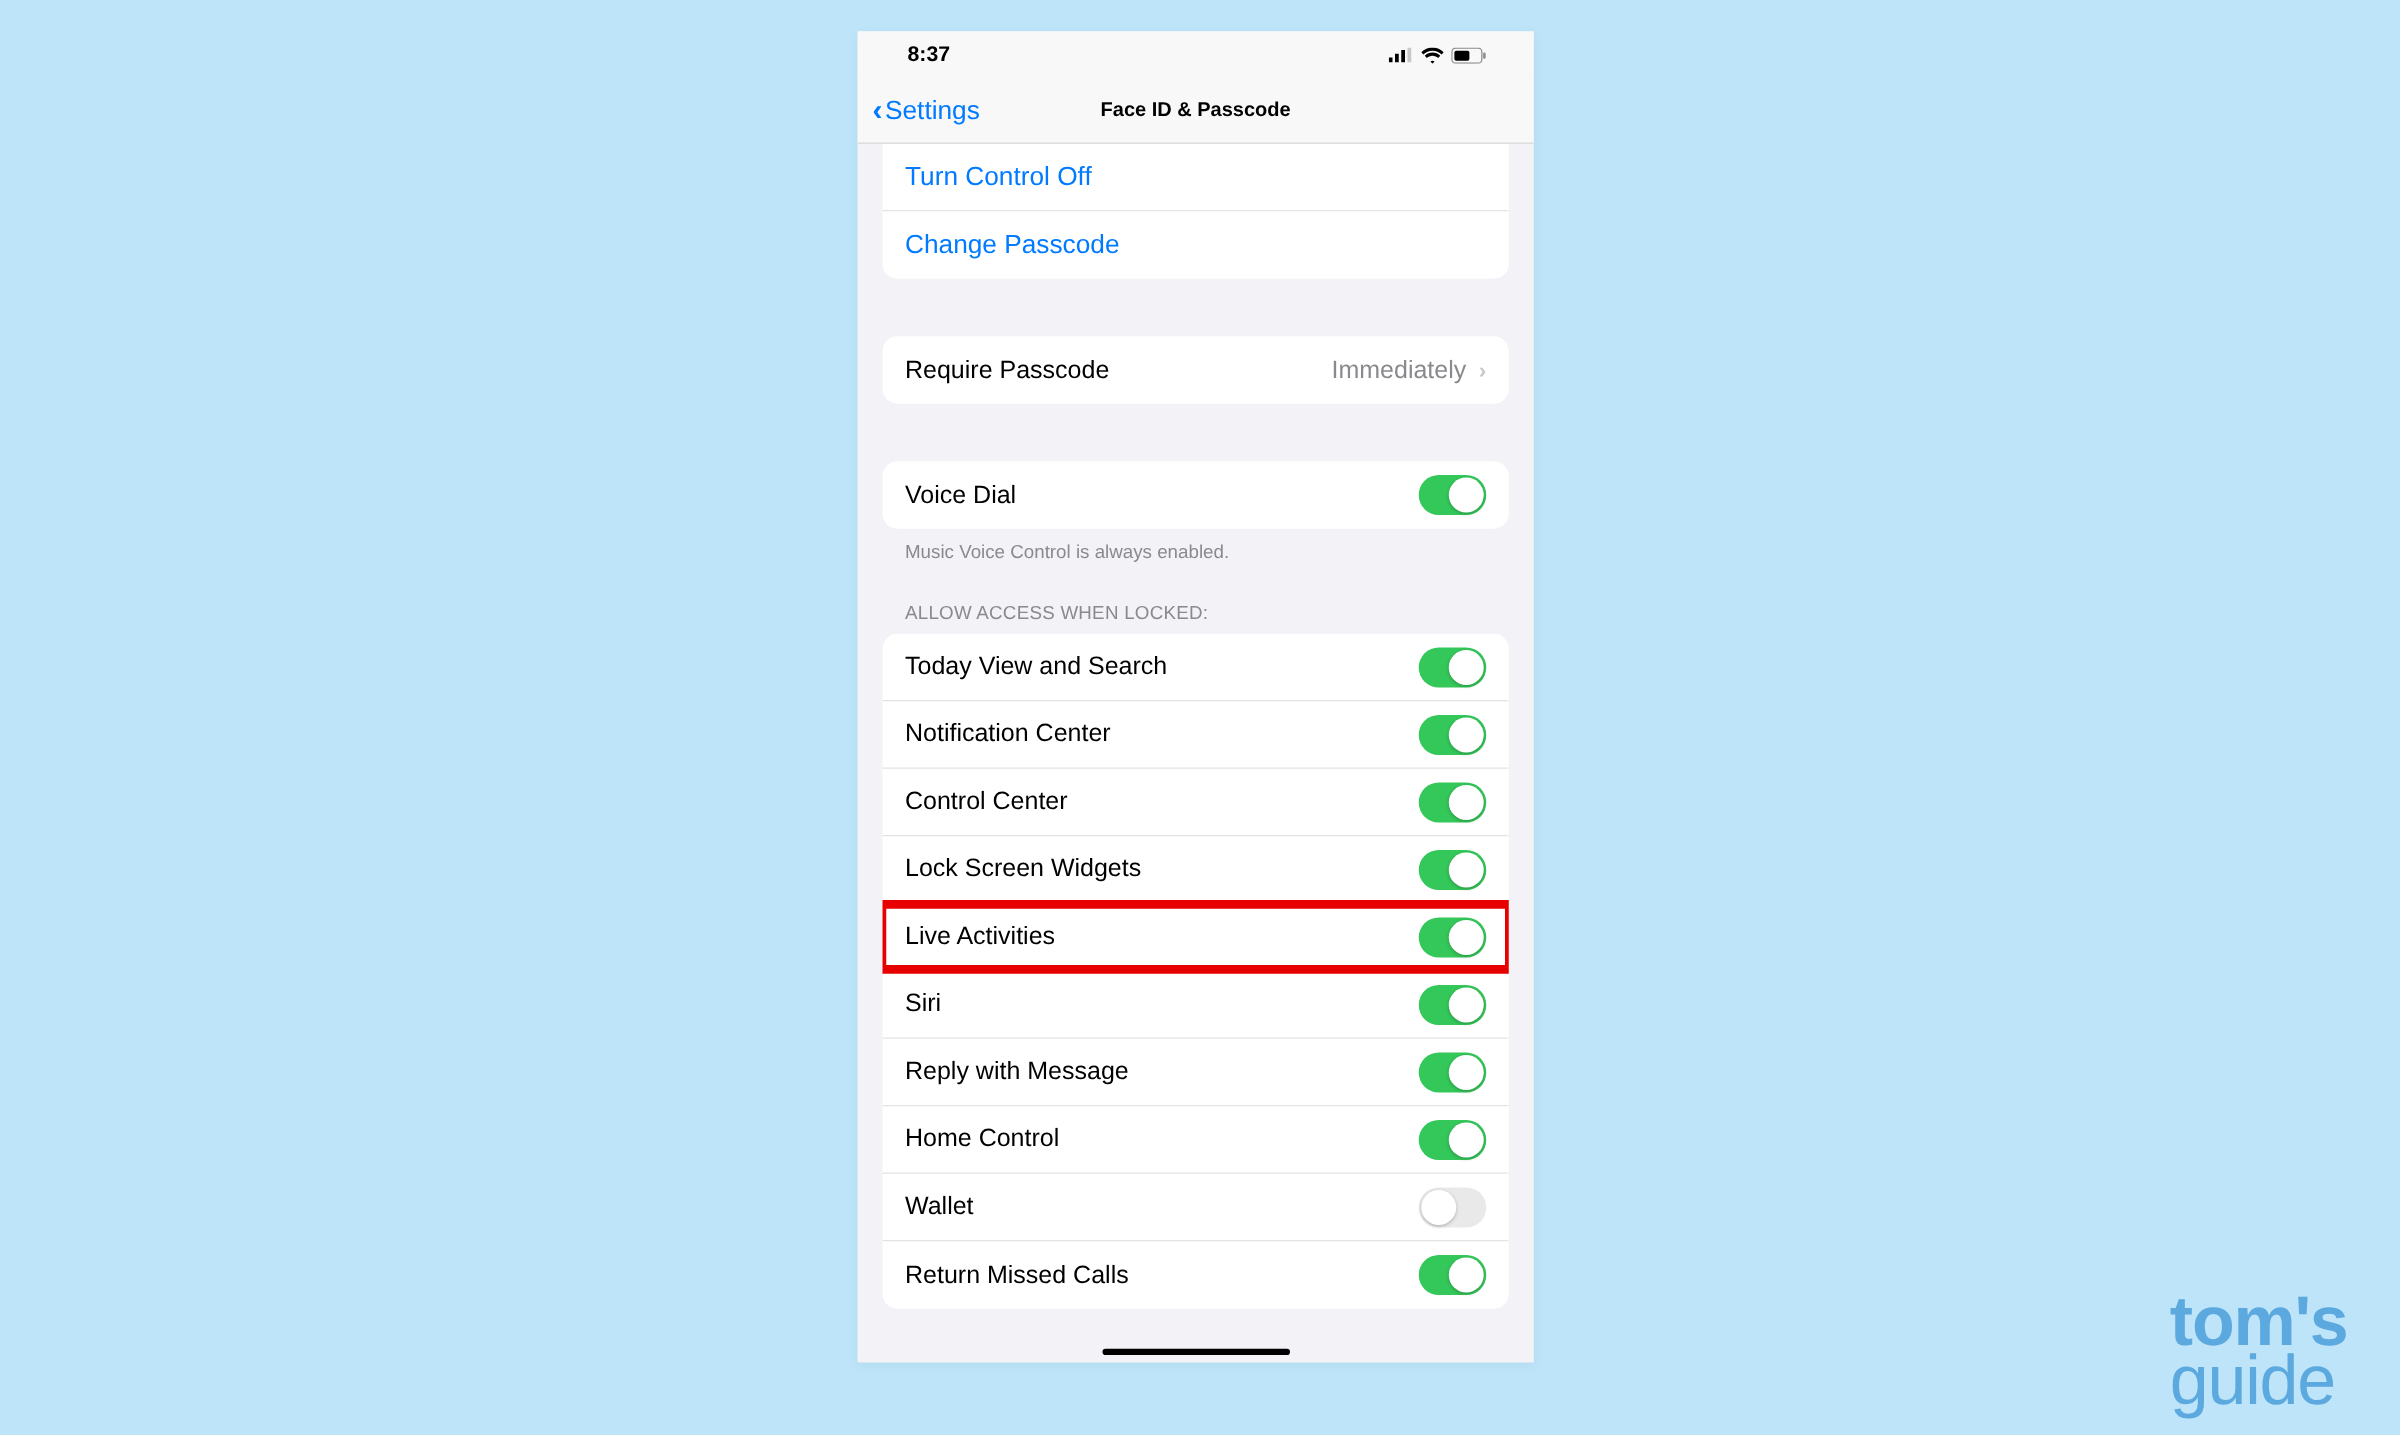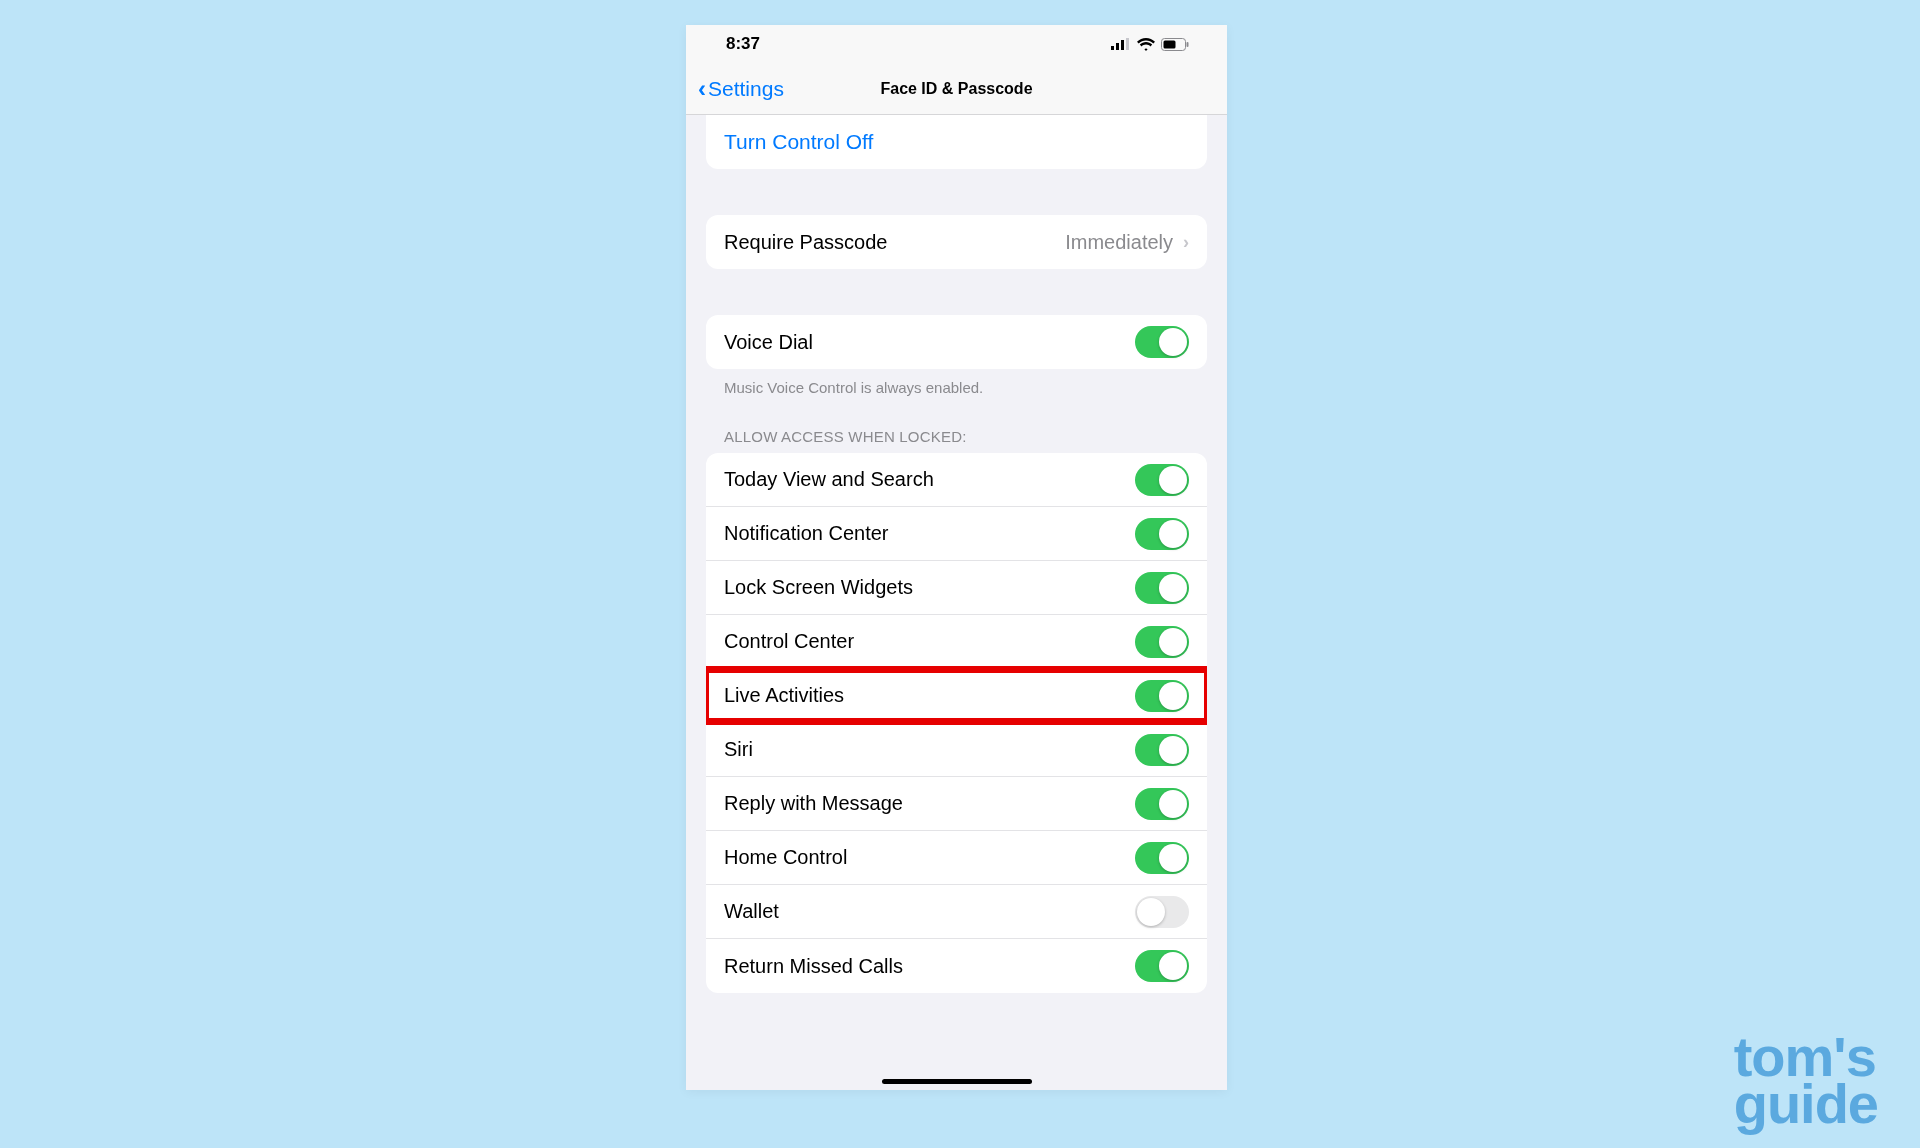--- a/index.html
+++ b/index.html
@@ -164,21 +164,21 @@
   .watermark {
     position: absolute;
     right: 42px;
     bottom: 20px;
     color: #5ba9df;
     text-align: left;
     line-height: 0.85;
     pointer-events: none;
   }
   .wm-line1 { font-size: 56px; font-weight: 800; letter-spacing: -1px;}
-  .wm-line2 { font-size: 56px; font-weight: 700; letter-spacing: -1px;}
+  .wm-line2 { font-size: 56px; font-weight: 400; letter-spacing: -1px;}
 </style>
 </head>
 <body>
 
 <div class="phone">
 
   <div class="status-bar">
     <div class="status-time">8:37</div>
     <div class="status-icons">
       <span class="signal-icon">
@@ -211,20 +211,23 @@
     </div>
     <div class="nav-title">Face ID &amp; Passcode</div>
   </div>
 
   <div class="content">
 
     <div class="group group-first-partial">
       <div class="row link-row">
         <span>Turn Control Off</span>
       </div>
+      <div class="row link-row">
+        <span>Change Passcode</span>
+      </div>
     </div>
 
     <div class="gap"></div>
 
     <div class="group">
       <div class="row">
         <span>Require Passcode</span>
         <span class="right">
           <span>Immediately</span>
           <span class="chevron-right">›</span>
@@ -253,27 +256,27 @@
             <div class="knob"></div>
           </div>
         </div>
         <div class="row">
           <span>Notification Center</span>
           <div class="toggle on">
             <div class="knob"></div>
           </div>
         </div>
         <div class="row">
+          <span>Control Center</span>
+          <div class="toggle on">
+            <div class="knob"></div>
+          </div>
+        </div>
+        <div class="row">
           <span>Lock Screen Widgets</span>
-          <div class="toggle on">
-            <div class="knob"></div>
-          </div>
-        </div>
-        <div class="row">
-          <span>Control Center</span>
           <div class="toggle on">
             <div class="knob"></div>
           </div>
         </div>
         <div class="row highlight-row">
           <span>Live Activities</span>
           <div class="toggle on">
             <div class="knob"></div>
           </div>
           <div class="highlight-box"></div>

